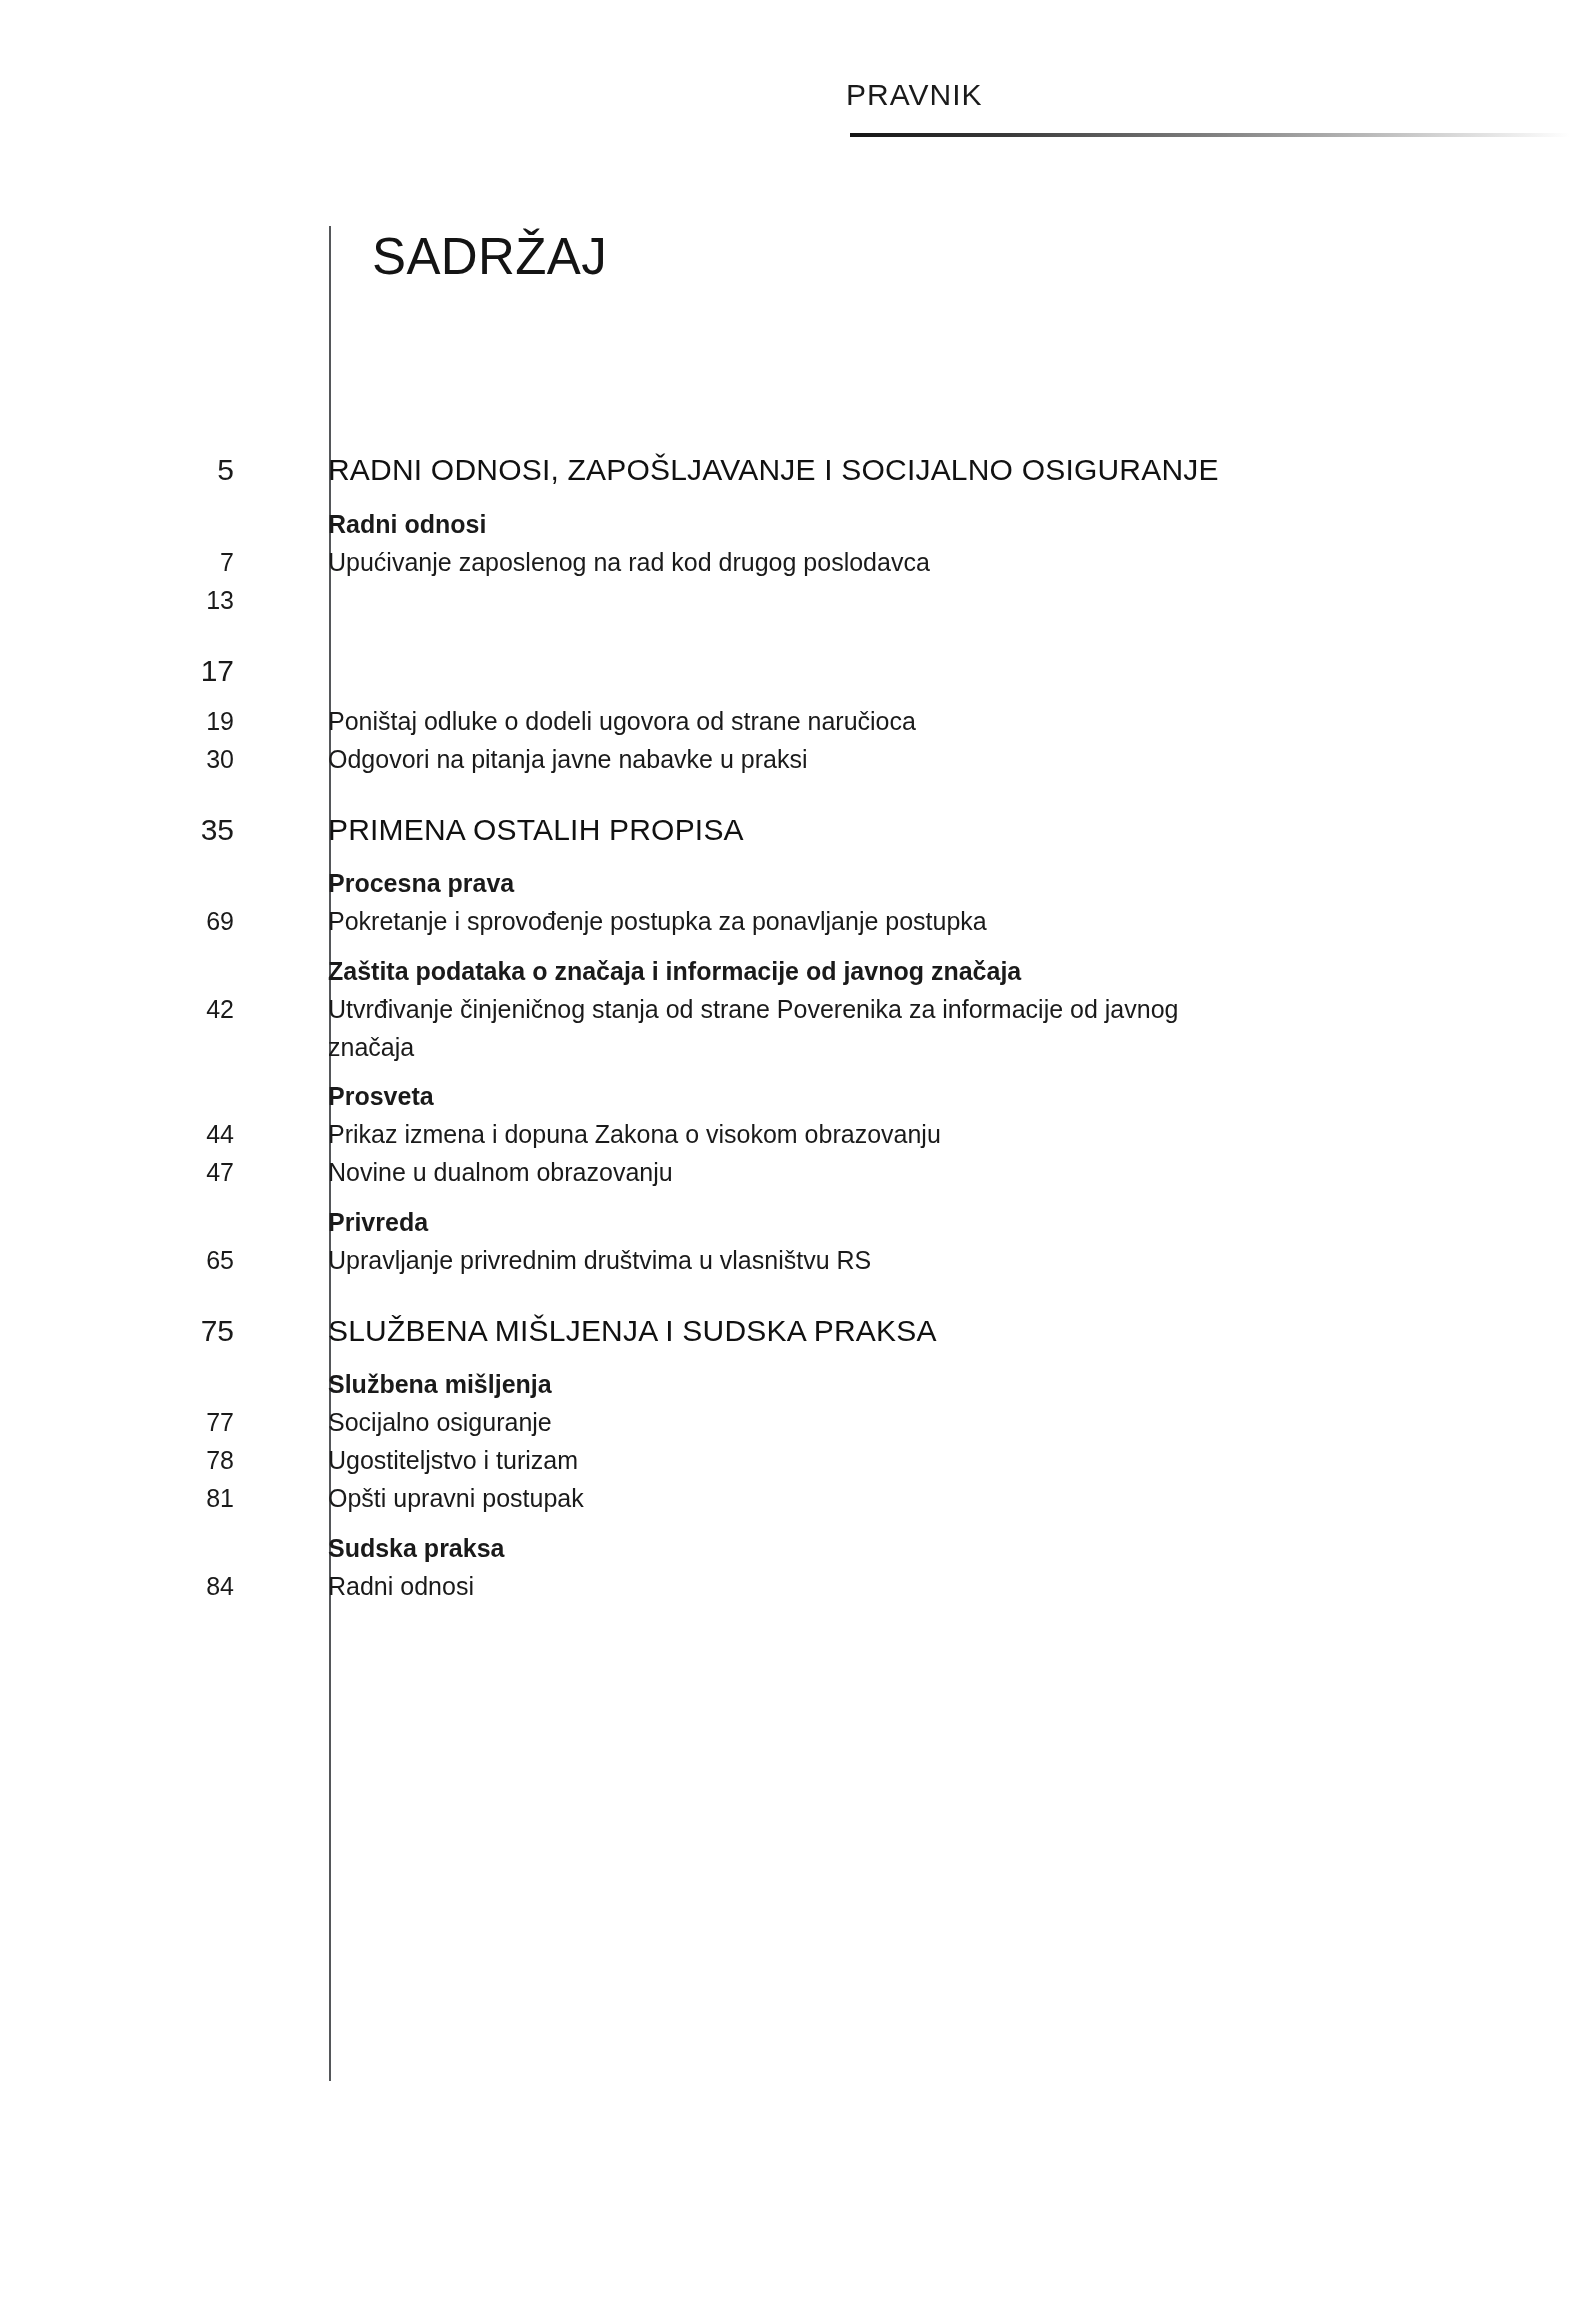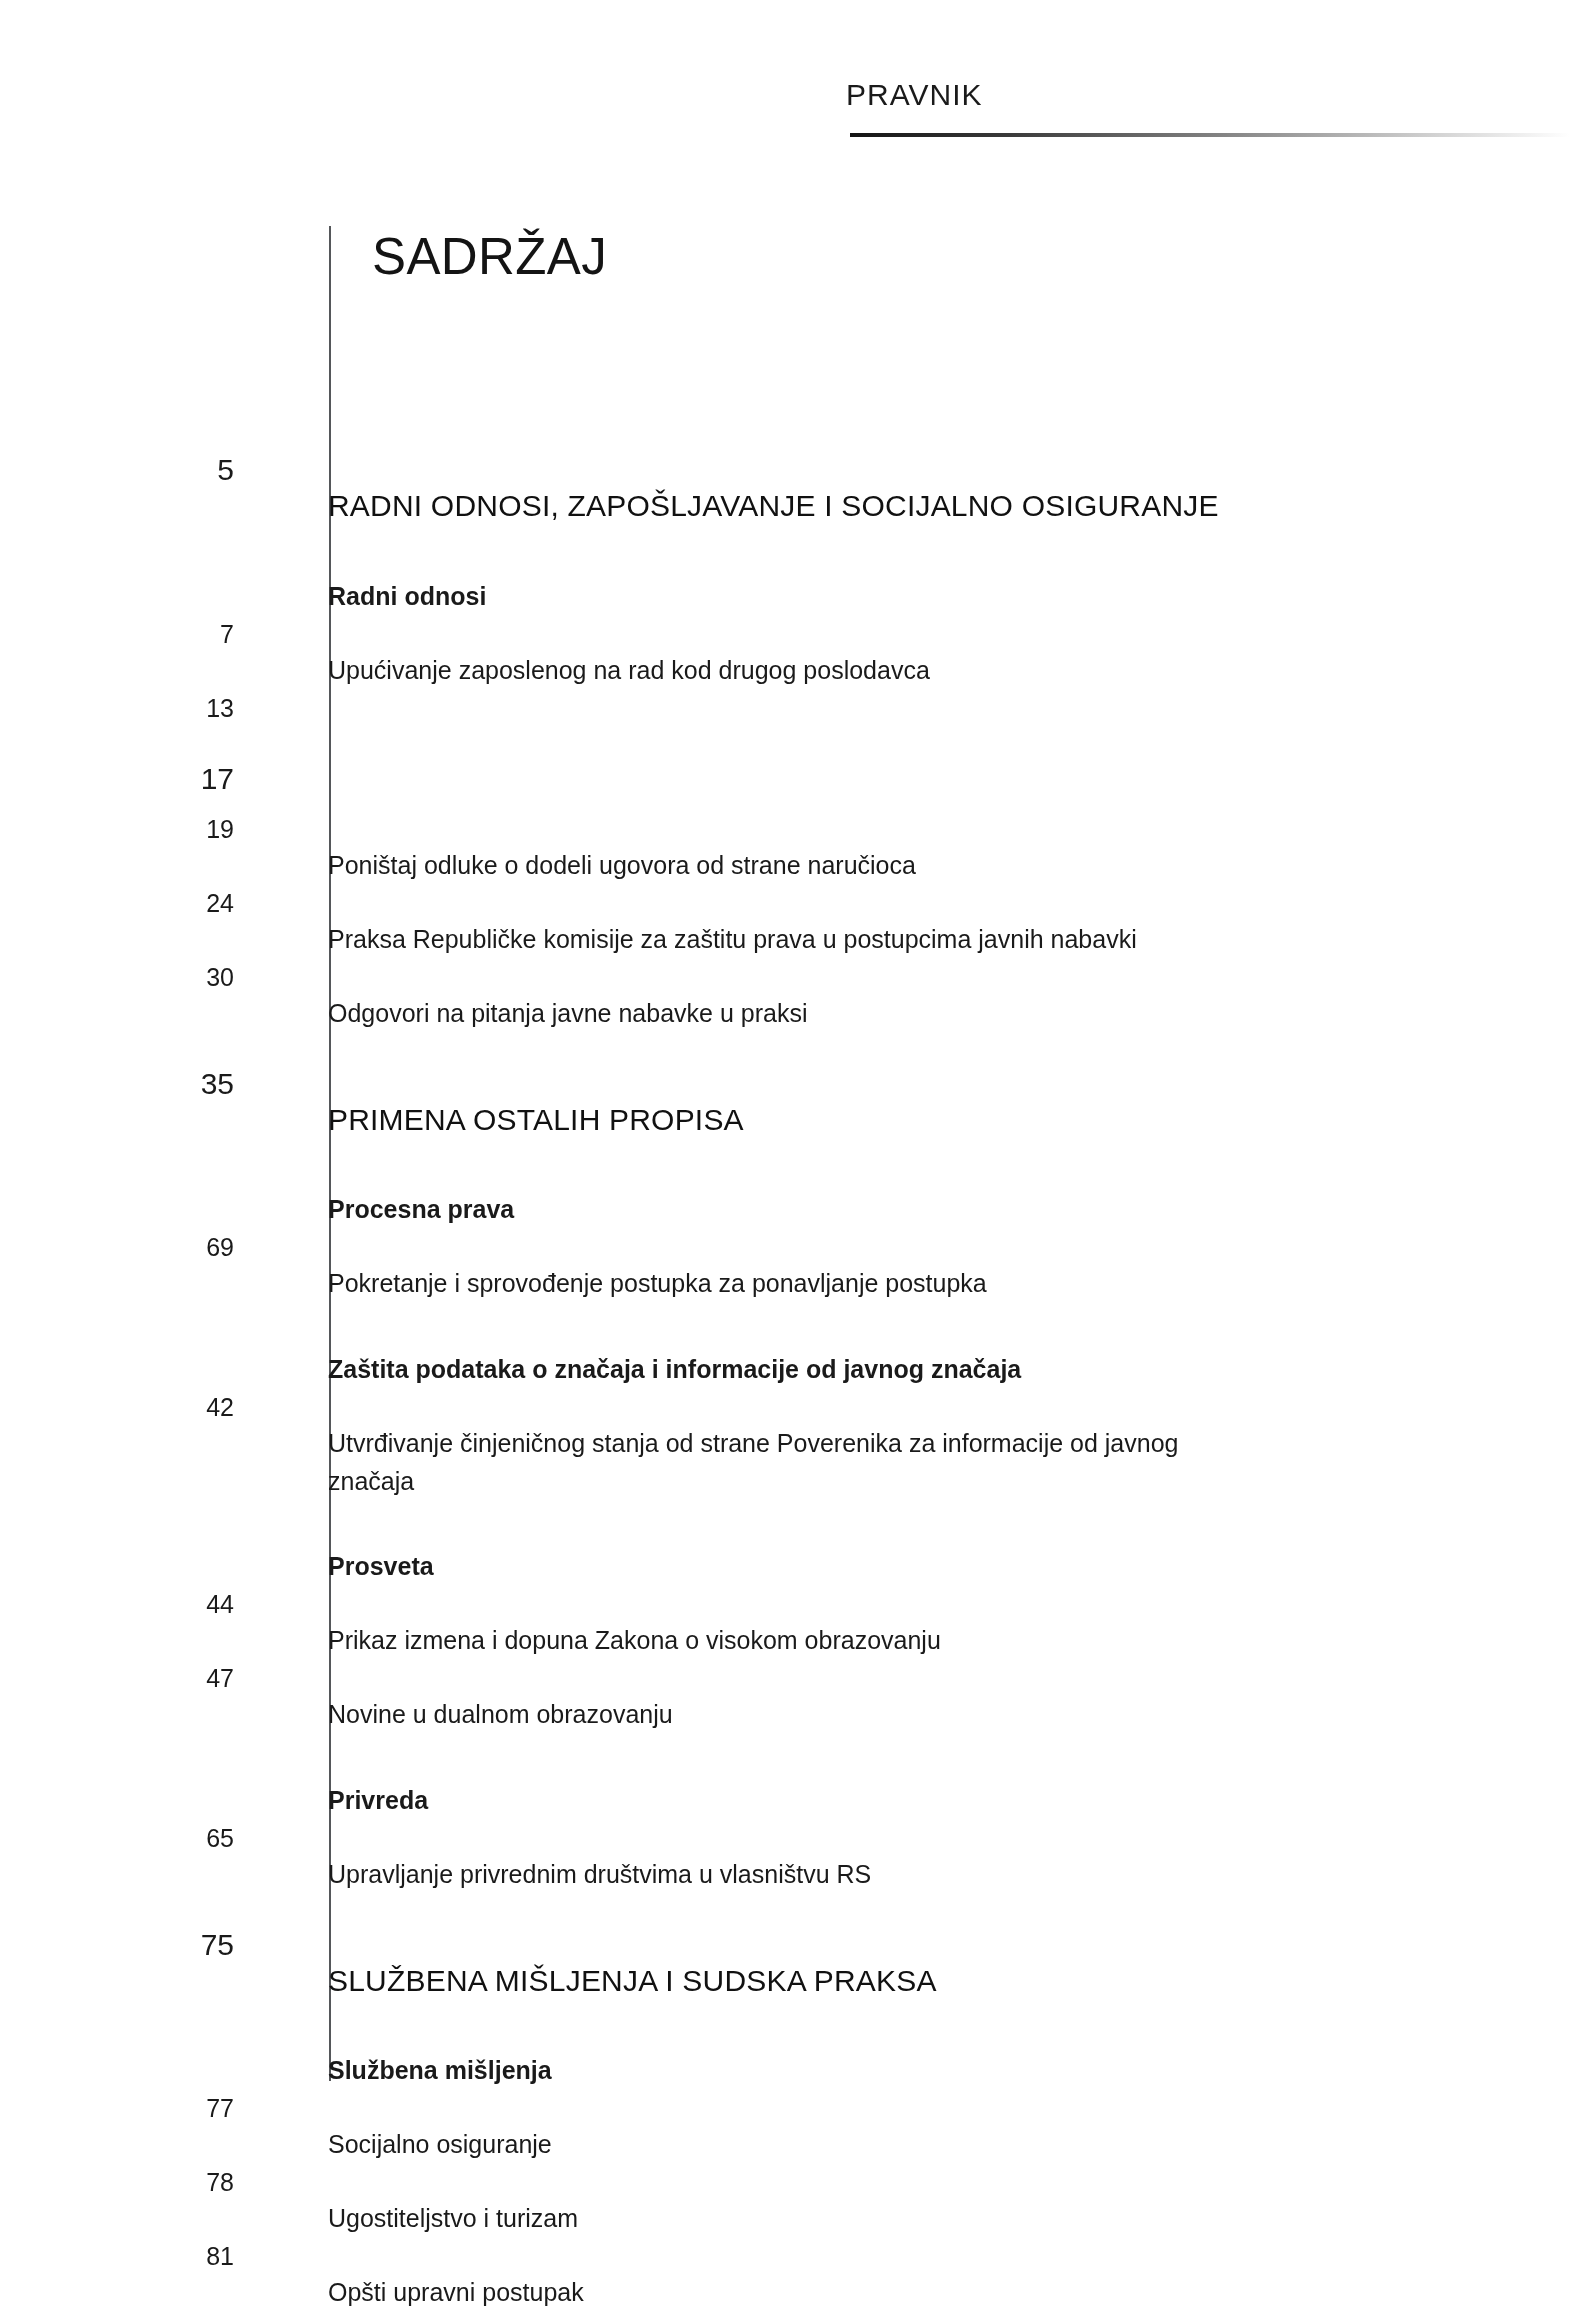--- a/index.html
+++ b/index.html
@@ -97,21 +97,20 @@
     font-weight: 400;
   }
   .txt {
     flex: 1 1 auto;
     padding-left: 43px;
     box-sizing: border-box;
     font-size: 25px;
     line-height: 38px;
     color: #1a1a1a;
     max-width: 949px;
-    margin-top: 36px;
   }
 
   
   .row.section .num {
     font-size: 30px;
     line-height: 47px;
   }
   .row.section .txt {
     font-size: 30px;
     line-height: 47px;
@@ -160,24 +159,20 @@
       <div style="height: 28px;"></div>
       <div class="row section">
         <div class="num">17</div>
       </div>
       <div style="height: 8.2px;"></div>
       <div class="row entry">
         <div class="num">19</div>
         <div class="txt">Poništaj odluke o dodeli ugovora od strane naručioca</div>
       </div>
       <div class="row entry">
-        <div class="num">24</div>
-        <div class="txt">Praksa Republičke komisije za zaštitu prava u postupcima javnih nabavki</div>
-      </div>
-      <div class="row entry">
         <div class="num">30</div>
         <div class="txt">Odgovori na pitanja javne nabavke u praksi</div>
       </div>
       <div style="height: 28px;"></div>
       <div class="row section">
         <div class="num">35</div>
         <div class="txt">PRIMENA OSTALIH PROPISA</div>
       </div>
       <div style="height: 11.5px;"></div>
       <div class="row group">

